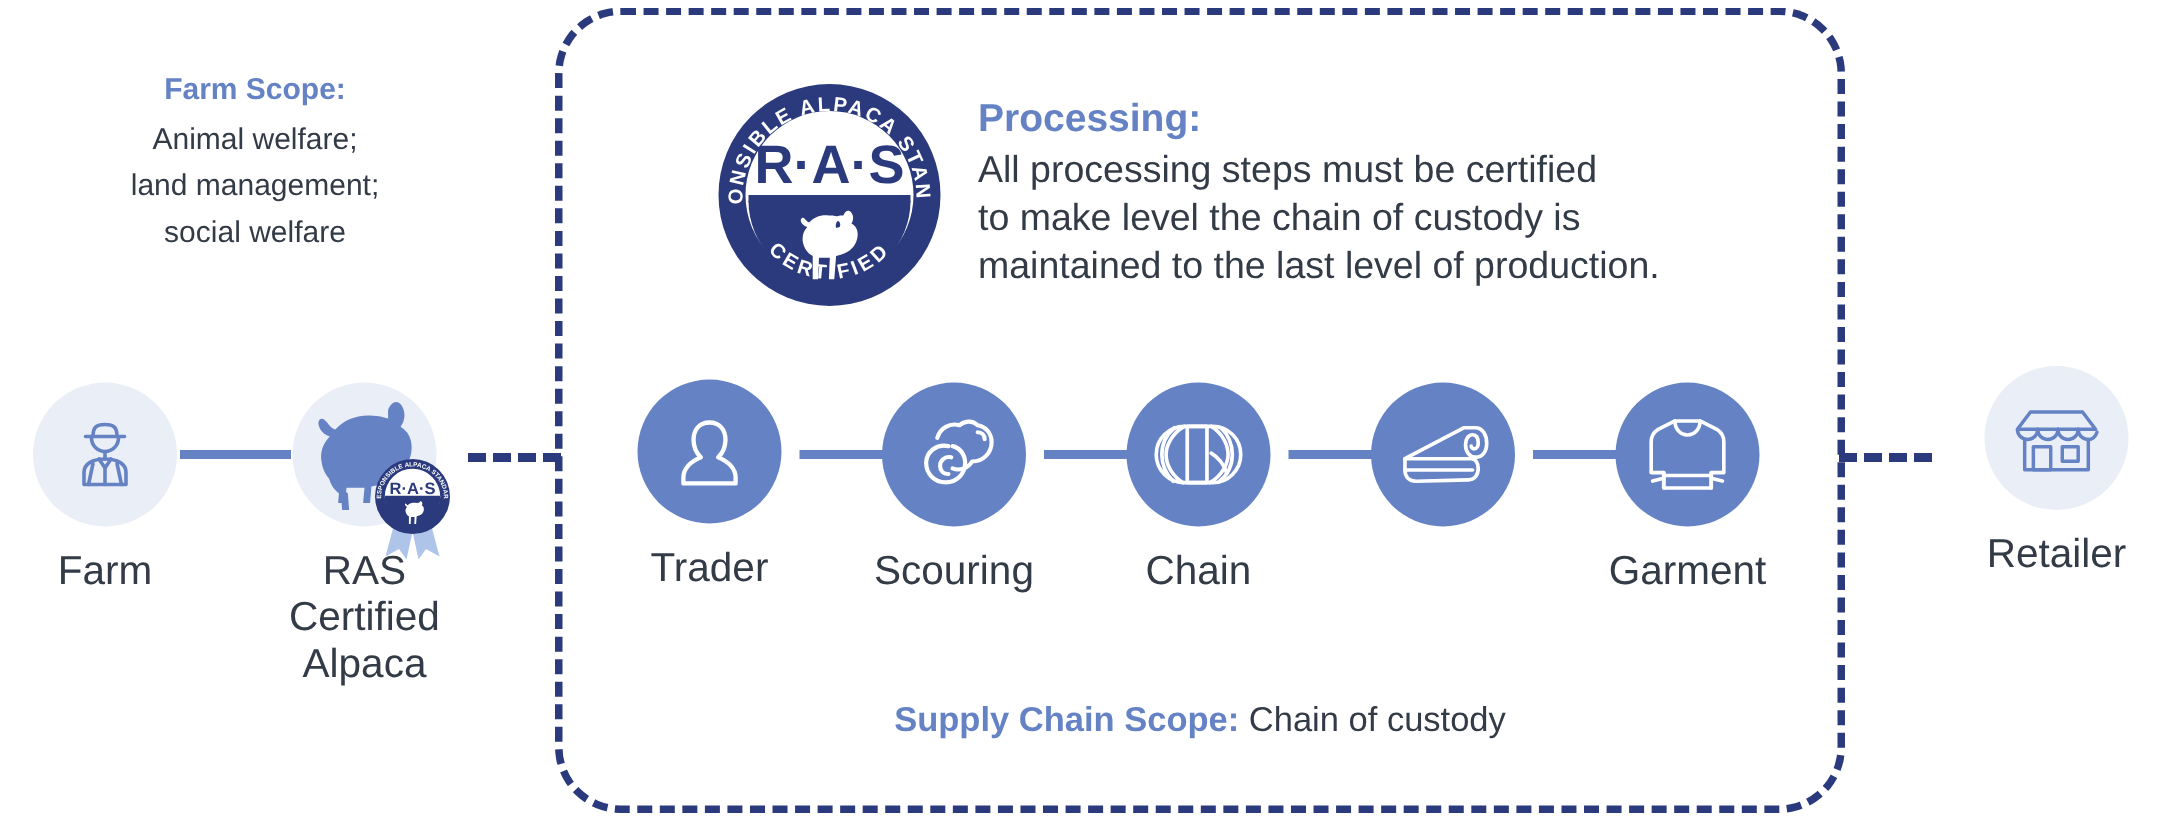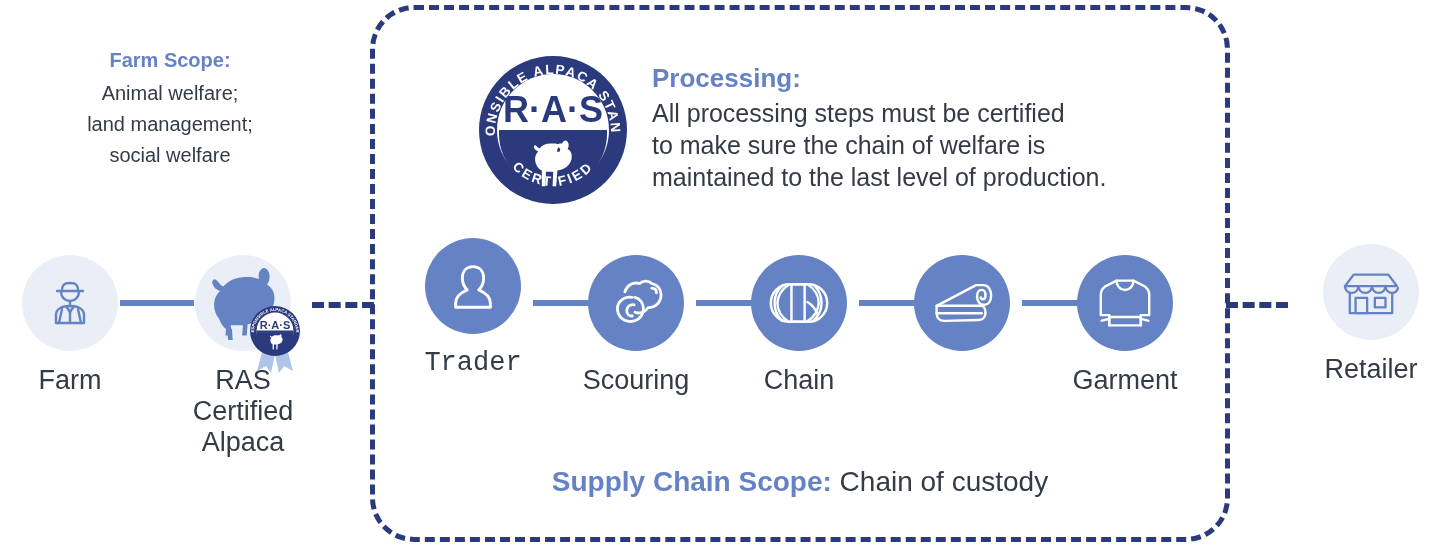--- a/index.html
+++ b/index.html
@@ -78,21 +78,21 @@
   }
   .processing .hdr{
     color:#6583c4;font-weight:bold;display:block;font-size:26px;margin-bottom:3px;
   }
   .processing .ln{display:block;}
 
   .supply-scope{
     position:absolute;
     left:370px;top:466px;width:860px;
     text-align:center;
-    font-size:28px;color:#333b47;
+    font-size:23px;color:#333b47;
   }
   .supply-scope .hdr{color:#6583c4;font-weight:bold;}
 
   
   .ras-logo{
     position:absolute;left:473px;top:52px;width:160px;height:155px;
   }
   
   .rosette{
     position:absolute;right:-16px;bottom:-22px;width:64px;height:72px;
@@ -118,21 +118,21 @@
   <div class="farm-scope">
     <span class="hdr">Farm Scope:</span>
     <span class="ln">Animal welfare;</span>
     <span class="ln">land management;</span>
     <span class="ln">social welfare</span>
   </div>
 
   <div class="processing">
     <span class="hdr">Processing:</span>
     <span class="ln">All processing steps must be certified</span>
-    <span class="ln">to make sure the chain of welfare is</span>
+    <span class="ln">to make level the chain of custody is</span>
     <span class="ln">maintained to the last level of production.</span>
   </div>
 
   <div class="ras-logo">
     <svg viewBox="0 0 160 155" width="160" height="155" aria-hidden="true">
       <defs>
         <path id="arcTop" d="M 22 80 A 58 58 0 0 1 138 80"></path>
         <path id="arcBot" d="M 26 80 A 54 54 0 0 0 134 80"></path>
       </defs>
       <circle cx="80" cy="78" r="74" fill="#2a3a7c"></circle>
@@ -213,21 +213,21 @@
               <path id="miniArcTop" d="M 11 31 A 21 21 0 0 1 53 31"></path>
             </defs>
         </svg>
       </div>
     </div>
     <div class="label">RAS
 Certified
 Alpaca</div>
   </div>
 
-  <div class="node solid" style="left:398px;top:238px;font-family:Liberation Mono, monospace;">
+  <div class="node solid" style="left:398px;top:253px;">
     <div class="circle">
       <svg width="58" height="58" viewBox="0 0 60 60" fill="none" stroke="#ffffff" stroke-width="3" stroke-linecap="round" stroke-linejoin="round">
         <path d="M30 10 c-7 0-11 5-11 12 c0 6 3 10 5 12 c-7 3-12 8-12 14 l0 4 l36 0 l0-4
                  c0-6-5-11-12-14 c2-2 5-6 5-12 c0-7-4-12-11-12 z"></path>
       </svg>
     </div>
     <div class="label">Trader</div>
   </div>
 
   <div class="node solid" style="left:561px;top:255px;">

